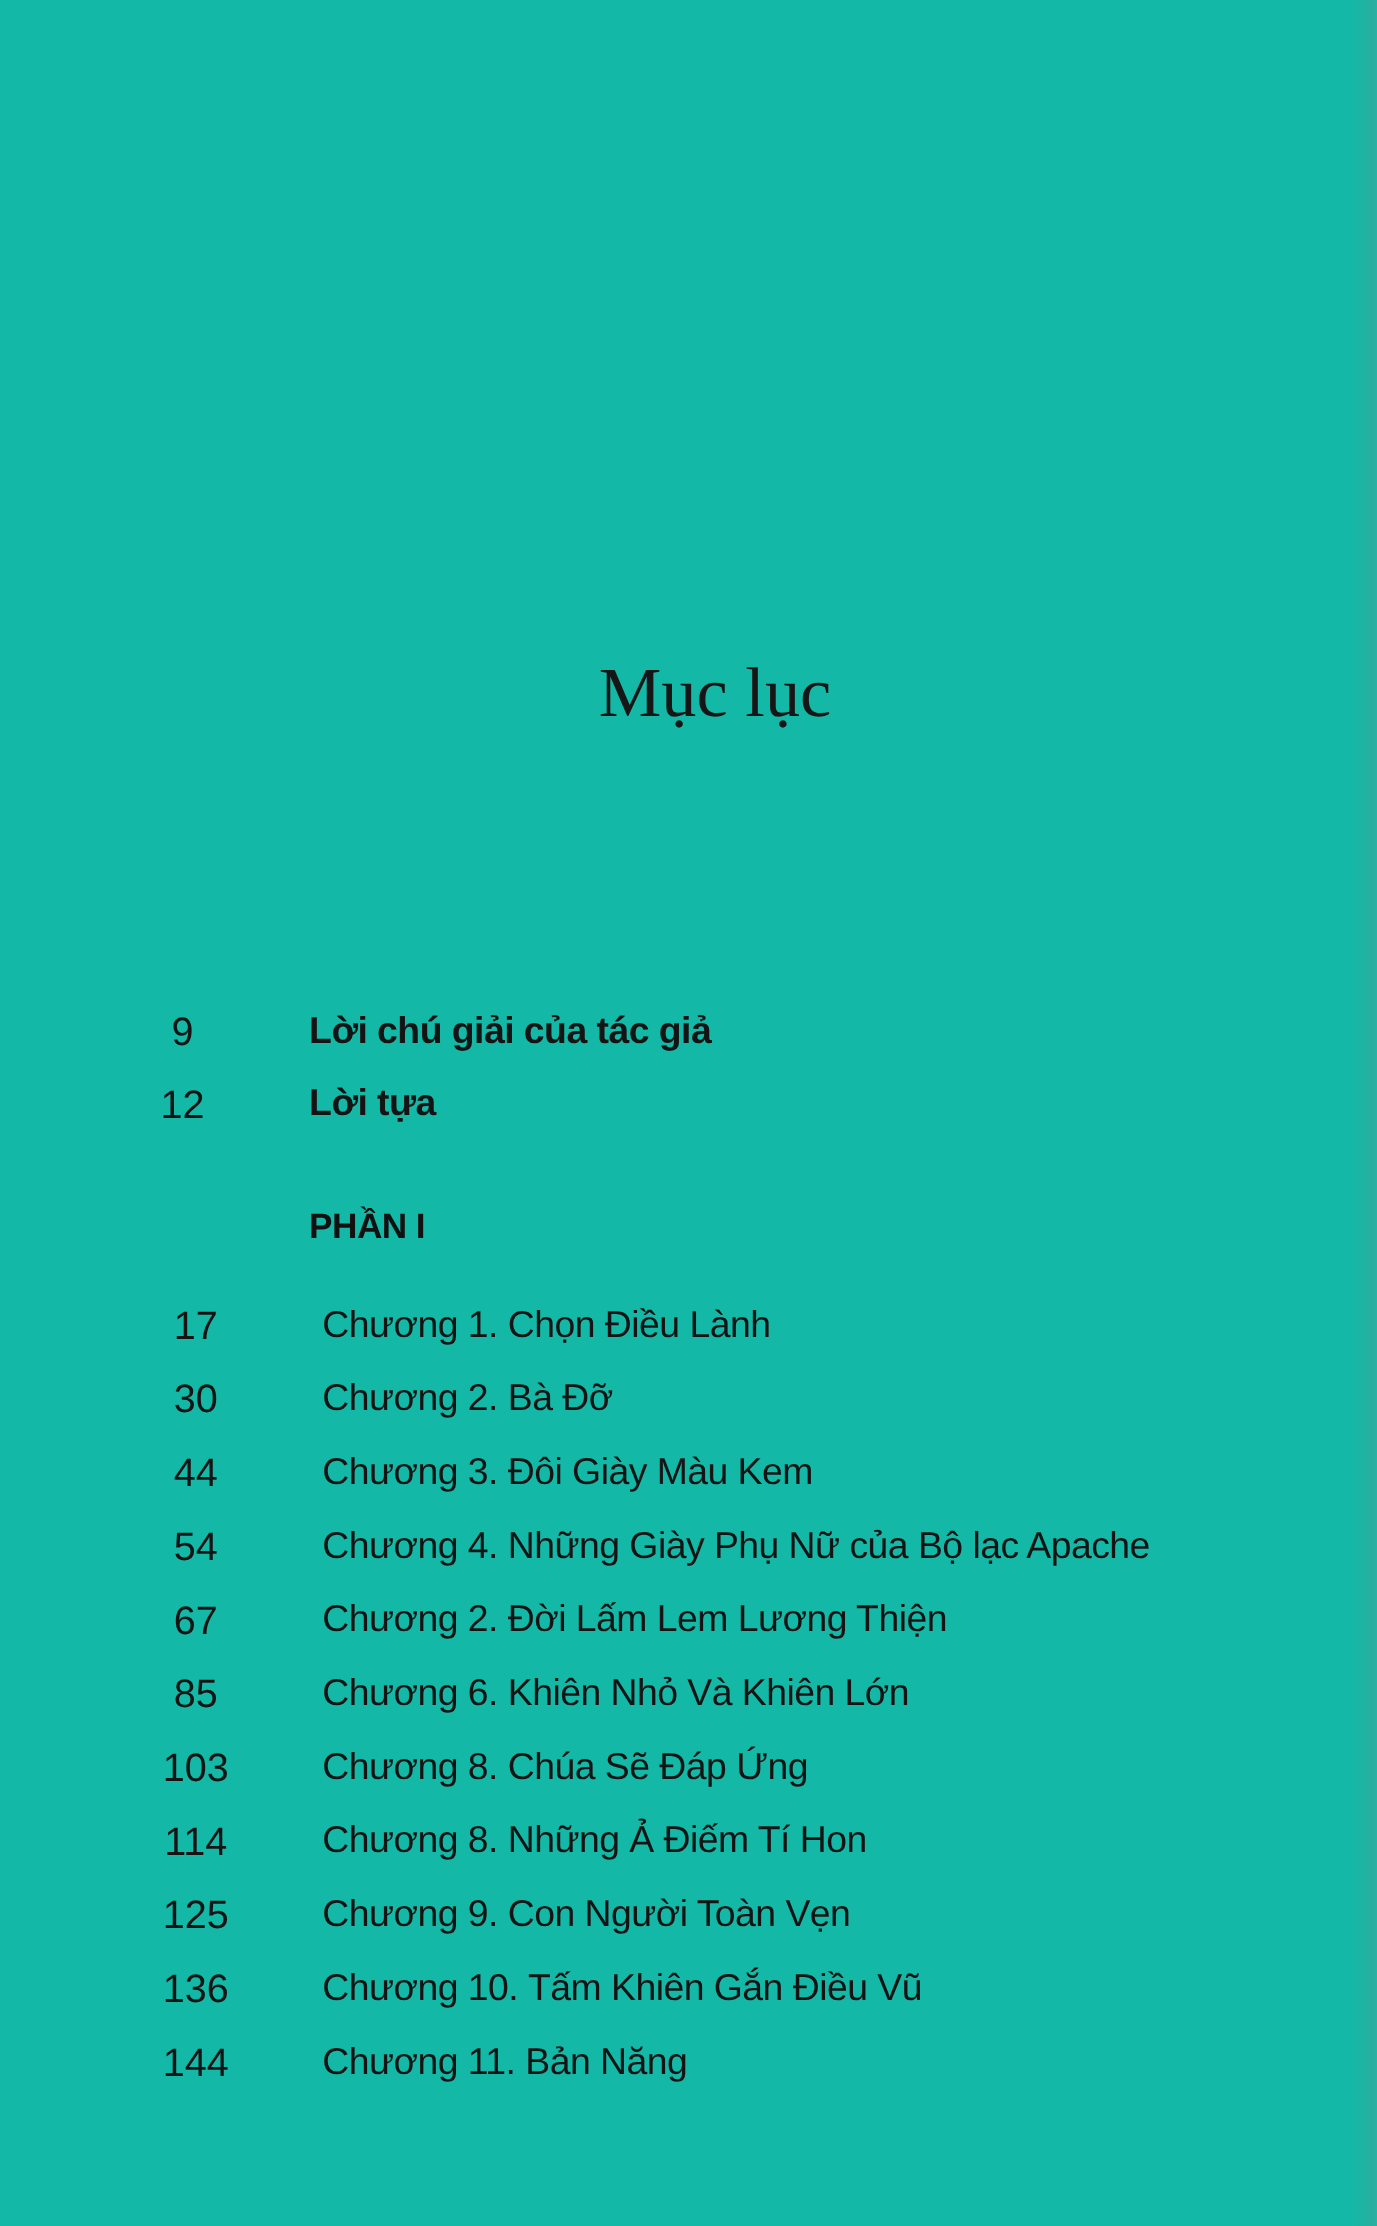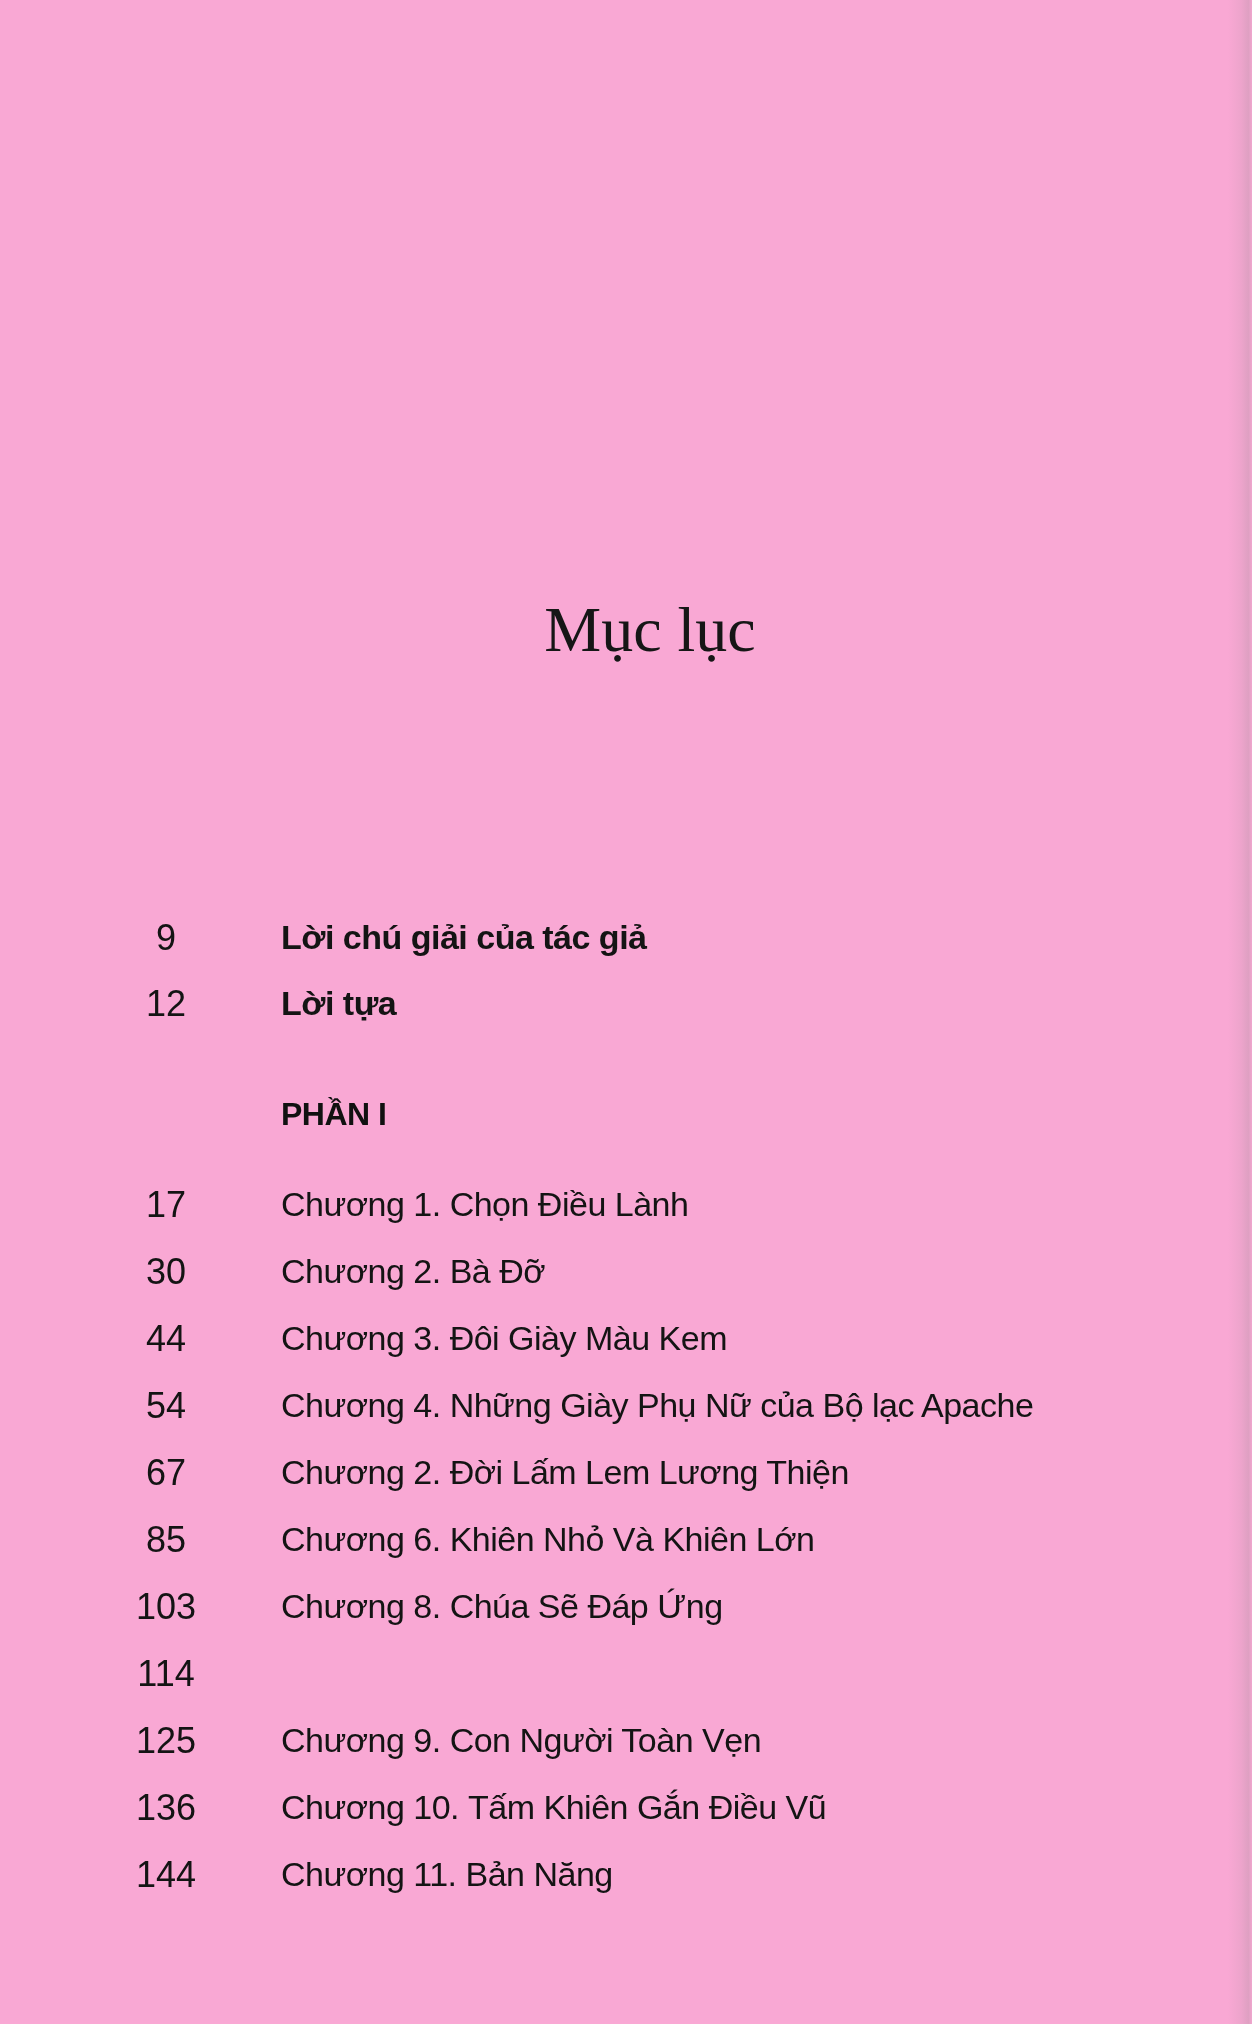--- a/index.html
+++ b/index.html
@@ -4,21 +4,21 @@
 <style>
   html, body { margin: 0; padding: 0; }
   body {
     width: 1252px; height: 2024px;
     background: #ffffff;
     font-family: "Liberation Sans", sans-serif;
     color: #151515;
     position: relative;
     overflow: hidden;
   }
-  .page { position: absolute; inset: 0; background: #f9a8d4; }
+  .page { position: absolute; inset: 0; background: #14b8a6; }
 
   
   .page-edge {
     position: absolute; top: 0; right: 0; bottom: 0; width: 24px;
     background: linear-gradient(to right,
       rgba(130,130,130,0) 0%,
       rgba(130,130,130,0.10) 55%,
       rgba(130,130,130,0.22) 85%,
       rgba(160,160,160,0.10) 100%);
   }
@@ -60,21 +60,21 @@
   .section-header {
     position: absolute; top: 1098px; left: 281px;
     font-size: 32px;
     font-weight: 700;
     line-height: 1;
     letter-spacing: -0.5px;
     color: #111111;
   }
 
   .chapters { position: absolute; top: 1187px; left: 0; right: 0; }
-  .chapters .row { position: relative; height: 67px; }
+  .chapters .row { position: relative; height: 67px; margin-left: 12px; }
 </style>
 </head>
 <body>
 
 <div class="page">
 
   <h1 class="title">Mục lục</h1>
 
   <div class="front-matter">
     <div class="row">
@@ -113,20 +113,21 @@
     <div class="row">
       <span class="num">85</span>
       <span class="entry"><span class="chapter-prefix">Chương 6.</span><span class="chapter-title">Khiên Nhỏ Và Khiên Lớn</span></span>
     </div>
     <div class="row">
       <span class="num">103</span>
       <span class="entry"><span class="chapter-prefix">Chương 8.</span><span class="chapter-title">Chúa Sẽ Đáp Ứng</span></span>
     </div>
     <div class="row">
       <span class="num">114</span>
+      <span class="entry"><span class="chapter-prefix">Chương 8.</span><span class="chapter-title">Những Ả Điếm Tí Hon</span></span>
     </div>
     <div class="row">
       <span class="num">125</span>
       <span class="entry"><span class="chapter-prefix">Chương 9.</span><span class="chapter-title">Con Người Toàn Vẹn</span></span>
     </div>
     <div class="row">
       <span class="num">136</span>
       <span class="entry"><span class="chapter-prefix">Chương 10.</span><span class="chapter-title">Tấm Khiên Gắn Điều Vũ</span></span>
     </div>
     <div class="row">

